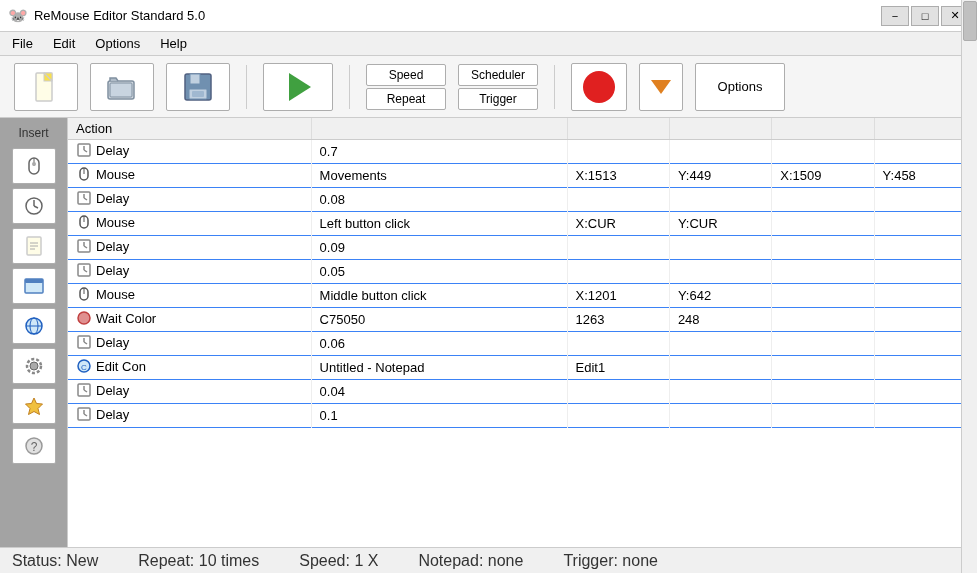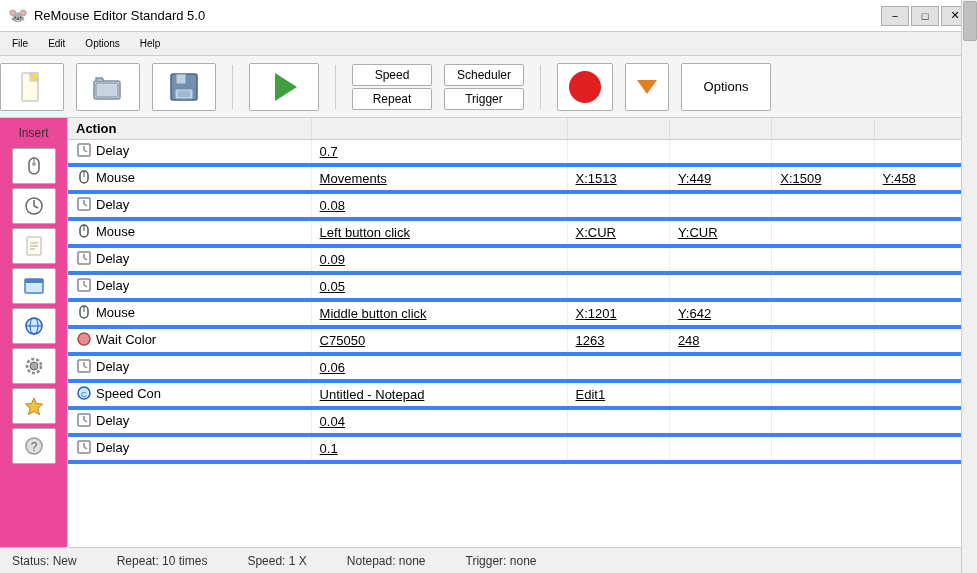--- a/index.html
+++ b/index.html
@@ -50,29 +50,29 @@
       border-bottom: 1px solid #ccc;
       display: flex;
       padding: 2px 4px;
       height: 24px;
       align-items: center;
       gap: 4px;
     }
     .menu-item {
       padding: 2px 8px;
       cursor: pointer;
-      font-size: 10px;
+      font-size: 13px;
     }
 
     .toolbar {
       background: #f5f5f5;
       border-bottom: 1px solid #ccc;
       display: flex;
       align-items: center;
-      padding: 6px 0;
+      padding: 6px 14px;
       height: 62px;
       gap: 12px;
     }
     .toolbar-btn {
       width: 64px;
       height: 48px;
       background: #ffffff;
       border: 1px solid #adadad;
       cursor: pointer;
       display: flex;
@@ -154,21 +154,21 @@
     }
 
     .main-area {
       display: flex;
       height: calc(573px - 32px - 24px - 62px - 26px);
       background: #ffffff;
     }
 
     .sidebar {
       width: 68px;
-      background: #ec4899;
+      background: #a3a3a3;
       border-right: 1px solid #ccc;
       display: flex;
       flex-direction: column;
       padding: 4px 2px;
     }
     .sidebar-label {
       text-align: center;
       font-size: 12px;
       color: #333;
       padding: 4px 0 6px 0;
@@ -203,27 +203,26 @@
       width: 100%;
       border-collapse: collapse;
       font-size: 13px;
     }
     .action-table thead th {
       background: #f0f0f0;
       border-bottom: 1px solid #ccc;
       border-right: 1px solid #ddd;
       padding: 3px 8px;
       text-align: left;
-      font-weight: 700;
+      font-weight: 400;
       position: sticky;
       top: 0;
     }
     .action-table tbody tr {
-      border-bottom: 4px solid #3b82f6;
-      text-decoration: underline;
+      border-bottom: 1px solid #3b82f6;
     }
     .action-table tbody td {
       padding: 2px 8px;
       height: 22px;
       border-right: 1px solid #eee;
     }
     .row-icon {
       display: inline-flex;
       align-items: center;
       gap: 4px;
@@ -248,21 +247,21 @@
     }
 
     .status-bar {
       background: #f0f0f0;
       border-top: 1px solid #ccc;
       display: flex;
       align-items: center;
       padding: 4px 12px;
       height: 26px;
       gap: 40px;
-      font-size: 12px;
+      font-size: 16px;
     }
     .status-item {
       color: #333;
     }
 
     .arrow-down-icon {
       width: 0;
       height: 0;
       border-left: 10px solid transparent;
       border-right: 10px solid transparent;
@@ -568,21 +567,21 @@
       <td></td>
       <td></td>
     </tr>
             <tr>
       <td>
         <span class="row-icon">
           <svg width="16" height="16" viewBox="0 0 16 16">
                     <circle cx="8" cy="8" r="6" fill="#d0e8f8" stroke="#2060c0" stroke-width="1.5"></circle>
                     <text x="8" y="12" text-anchor="middle" font-size="8" fill="#2060c0">C</text>
                   </svg>
-          <span>Speed Con</span>
+          <span>Edit Con</span>
         </span>
       </td>
       <td>Untitled - Notepad</td>
       <td>Edit1</td>
       <td></td>
       <td></td>
       <td></td>
     </tr>
             <tr>
       <td>

